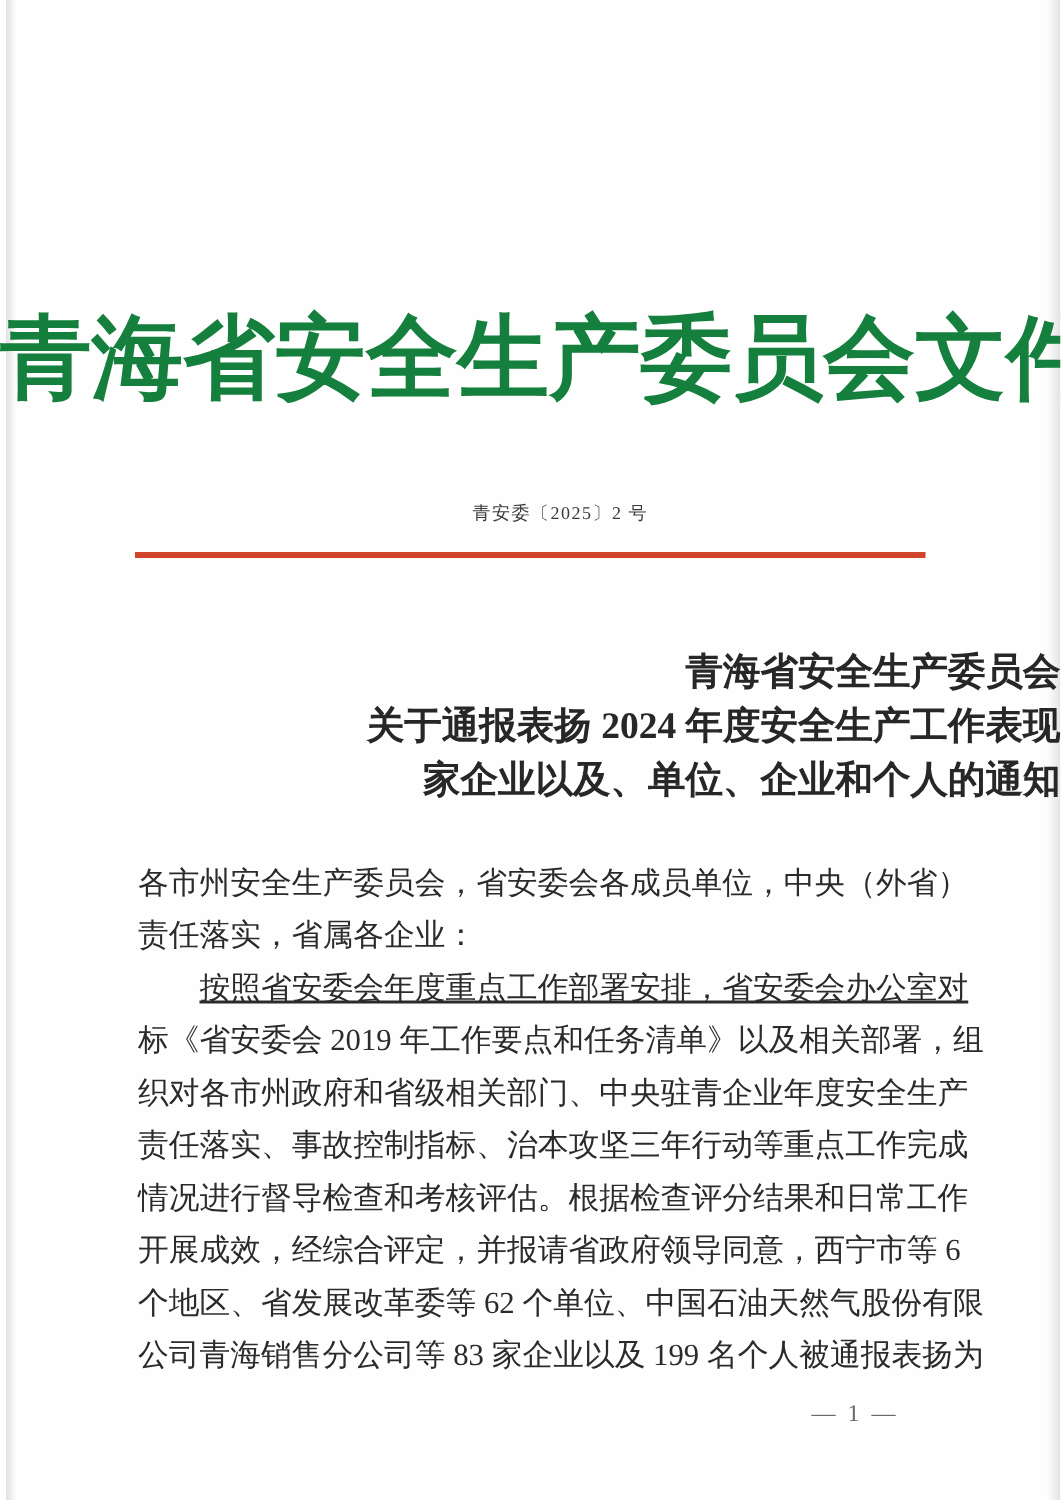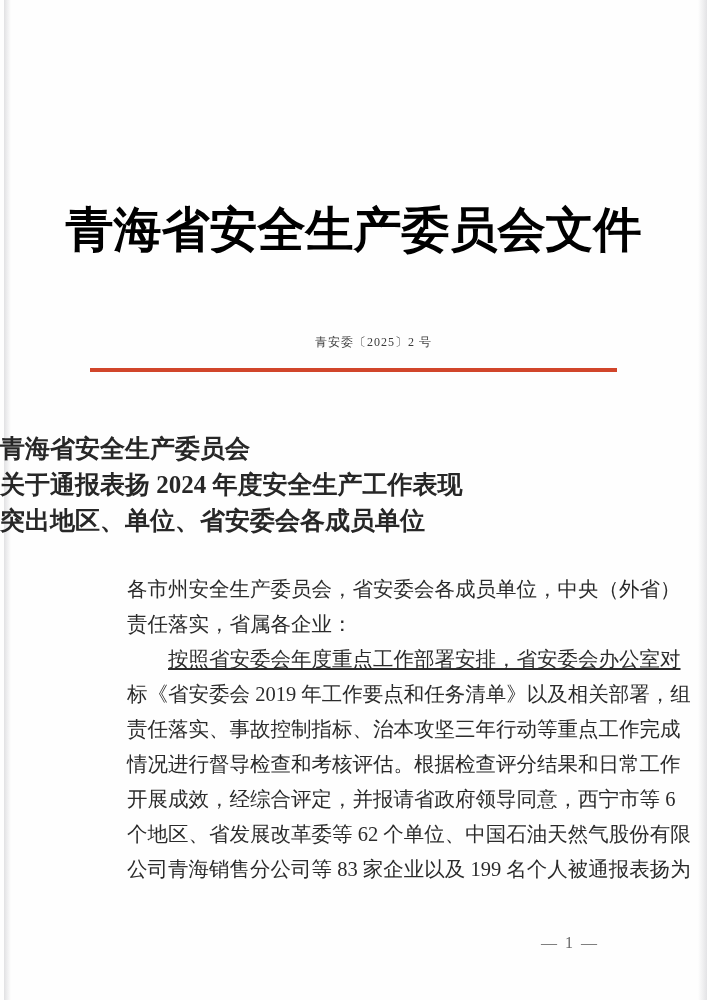--- a/index.html
+++ b/index.html
@@ -29,24 +29,24 @@
     right: 0; top: 0;
     width: 9px; height: 100%;
     background: linear-gradient(to left, rgba(200,200,205,0.5), rgba(255,255,255,0));
   }
   .header-title {
     position: absolute;
     top: 198px;
     left: 0;
     width: 100%;
     text-align: center;
-    font-size: 48px;
+    font-size: 61px;
     font-weight: bold;
     letter-spacing: 0px;
-    color: #000000;
+    color: #15803d;
     white-space: nowrap;
   }
   .doc-number {
     position: absolute;
     top: 334px;
     left: 4px;
     width: 100%;
     text-align: center;
     font-size: 12px;
     color: #3a3a3a;
@@ -60,21 +60,21 @@
     width: 527px;
     height: 4px;
     background: #d1452a;
     border: none;
   }
   .doc-title {
     position: absolute;
     top: 431px;
     left: 0;
     width: 100%;
-    text-align: left;
+    text-align: right;
     font-weight: bold;
     font-size: 25px;
     line-height: 36px;
     color: #272727;
   }
   .body-text {
     position: absolute;
     top: 572px;
     left: 92px;
     width: 526px;
@@ -82,21 +82,20 @@
     color: #2b2b2b;
   }
   .body-line {
     display: block;
     height: 35px;
     line-height: 35px;
     text-align: justify;
     text-align-last: justify;
     text-justify: inter-character;
     white-space: nowrap;
-    margin-left: 35px;
   }
   .body-line.short {
     text-align-last: left;
   }
   .body-line.indent {
     text-indent: 2em;
     text-decoration: underline;
   }
   .page-number {
     position: absolute;
@@ -118,28 +117,29 @@
 
   <div class="header-title">青海省安全生产委员会文件</div>
 
   <div class="doc-number">青安委〔2025〕2 号</div>
 
   <div class="red-rule"></div>
 
   <div class="doc-title">
     <div>青海省安全生产委员会</div>
     <div>关于通报表扬 2024 年度安全生产工作表现</div>
-    <div>突出地区、单位、省安委会各成员单位</div>
+    <div>家企业以及、单位、企业和个人的通知</div>
   </div>
 
   <div class="body-text">
     <span class="body-line">各市州安全生产委员会，省安委会各成员单位，中央（外省）</span>
     <span class="body-line short">责任落实，省属各企业：</span>
     <span class="body-line indent">按照省安委会年度重点工作部署安排，省安委会办公室对</span>
     <span class="body-line">标《省安委会 2019 年工作要点和任务清单》以及相关部署，组</span>
+    <span class="body-line">织对各市州政府和省级相关部门、中央驻青企业年度安全生产</span>
     <span class="body-line">责任落实、事故控制指标、治本攻坚三年行动等重点工作完成</span>
     <span class="body-line">情况进行督导检查和考核评估。根据检查评分结果和日常工作</span>
     <span class="body-line">开展成效，经综合评定，并报请省政府领导同意，西宁市等 6</span>
     <span class="body-line">个地区、省发展改革委等 62 个单位、中国石油天然气股份有限</span>
     <span class="body-line">公司青海销售分公司等 83 家企业以及 199 名个人被通报表扬为</span>
   </div>
 
   <div class="page-number">— 1 —</div>
 </div>
 

